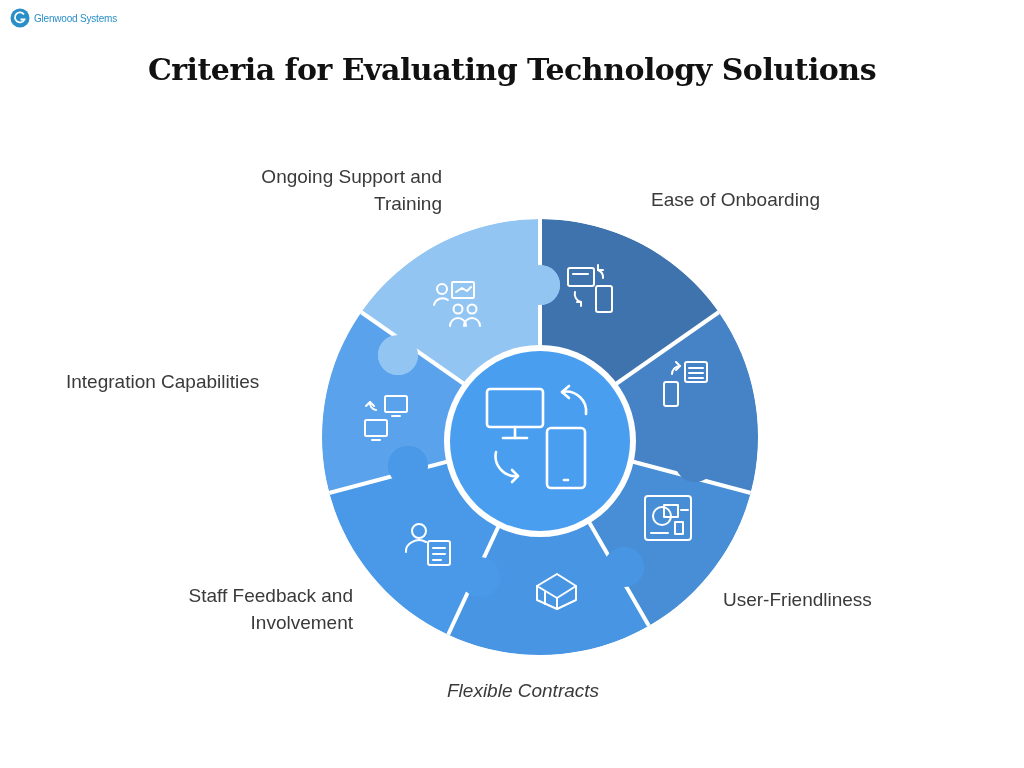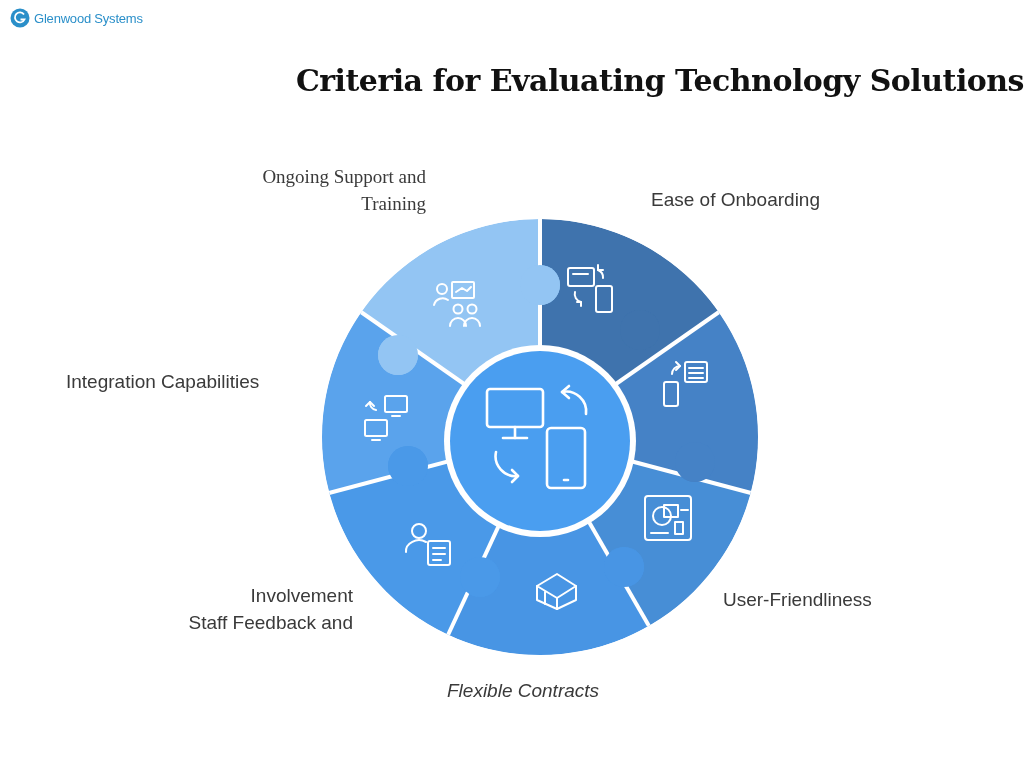--- a/index.html
+++ b/index.html
@@ -1,20 +1,20 @@
 <!DOCTYPE html>
 <html><head>
 <meta charset="utf-8">
 <style>
   html, body { margin: 0; padding: 0; background: #ffffff; }
   body { width: 1024px; height: 768px; position: relative; overflow: hidden; font-family: "Liberation Sans", sans-serif; }
   .logo { position: absolute; left: 10px; top: 8px; display: flex; align-items: center; gap: 4px; }
   .logo-mark { width: 20px; height: 20px; }
-  .logo-text { font-family: "Liberation Sans", sans-serif; font-size: 13px; color: #2a8fc9; letter-spacing: -0.2px; }
-  .title { position: absolute; left: 0; width: 1024px; top: 52px; text-align: right; font-family: "DejaVu Serif", serif; font-weight: bold; font-size: 30px; color: #111111; letter-spacing: -0.5px; margin-top: 11px; }
+  .logo-text { font-family: "Liberation Sans", sans-serif; font-size: 10px; color: #2a8fc9; letter-spacing: -0.2px; }
+  .title { position: absolute; left: 0; width: 1024px; top: 52px; text-align: center; font-family: "DejaVu Serif", serif; font-weight: bold; font-size: 30px; color: #111111; letter-spacing: -0.5px; }
   .label { position: absolute; font-family: "Liberation Sans", sans-serif; font-size: 19px; color: #3a3a3a; line-height: 27px; }
   .label.right { text-align: right; }
   svg.diagram { position: absolute; left: 0; top: 0; }
 </style>
 </head>
 <body>
 
 <div class="logo">
   <svg class="logo-mark" viewBox="0 0 20 20">
     <circle cx="10" cy="10" r="9.5" fill="#2a8fc9"></circle>
@@ -144,26 +144,26 @@
       <rect x="452" y="282" width="22" height="16" rx="1"></rect>
       <polyline points="456,292 462,288 467,291 471,287"></polyline>
       <circle cx="458" cy="309" r="4.5"></circle>
       <circle cx="472" cy="309" r="4.5"></circle>
       <path d="M450 326 A8 8 0 0 1 466 326"></path>
       <path d="M464 326 A8 8 0 0 1 480 326"></path>
     </g>
   </g>
 </svg>
 
-<div class="label right" style="left:170px; top:163px; width:256px;font-family:Liberation Serif, serif;">
+<div class="label right" style="left:186px; top:163px; width:256px;">
   <div>Ongoing Support and</div>
   <div>Training</div>
 </div>
 <div class="label" style="left:651px; top:186px;">Ease of Onboarding</div>
 <div class="label" style="left:778px; top:354px;">
 </div>
 <div class="label" style="left:66px; top:368px;text-align:right;">Integration Capabilities</div>
 <div class="label" style="left:723px; top:586px;">User-Friendliness</div>
 <div class="label right" style="left:100px; top:582px; width:253px;">
+  <div>Staff Feedback and</div>
   <div>Involvement</div>
-  <div>Staff Feedback and</div>
 </div>
 <div class="label" style="left:447px; top:677px;font-style:italic;">Flexible Contracts</div>
 
 </body></html>

